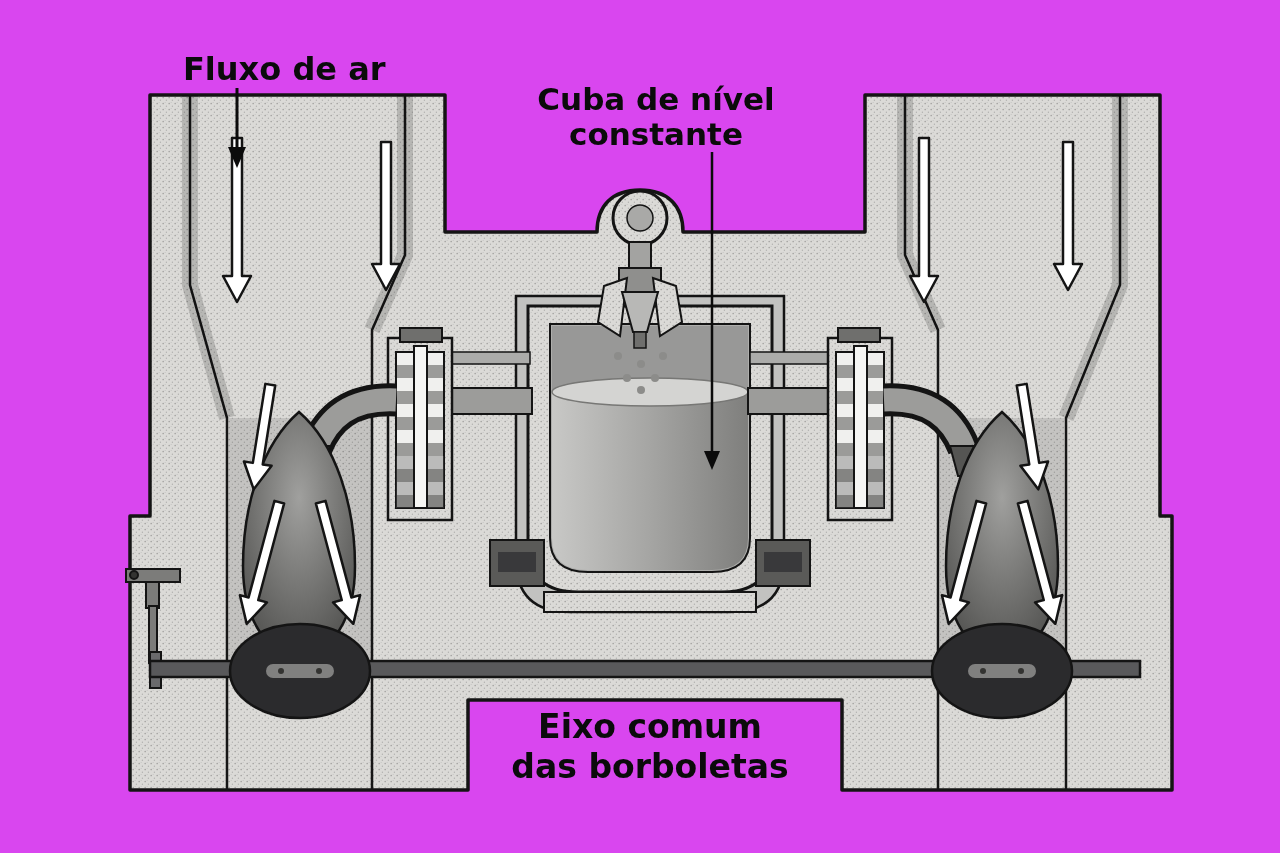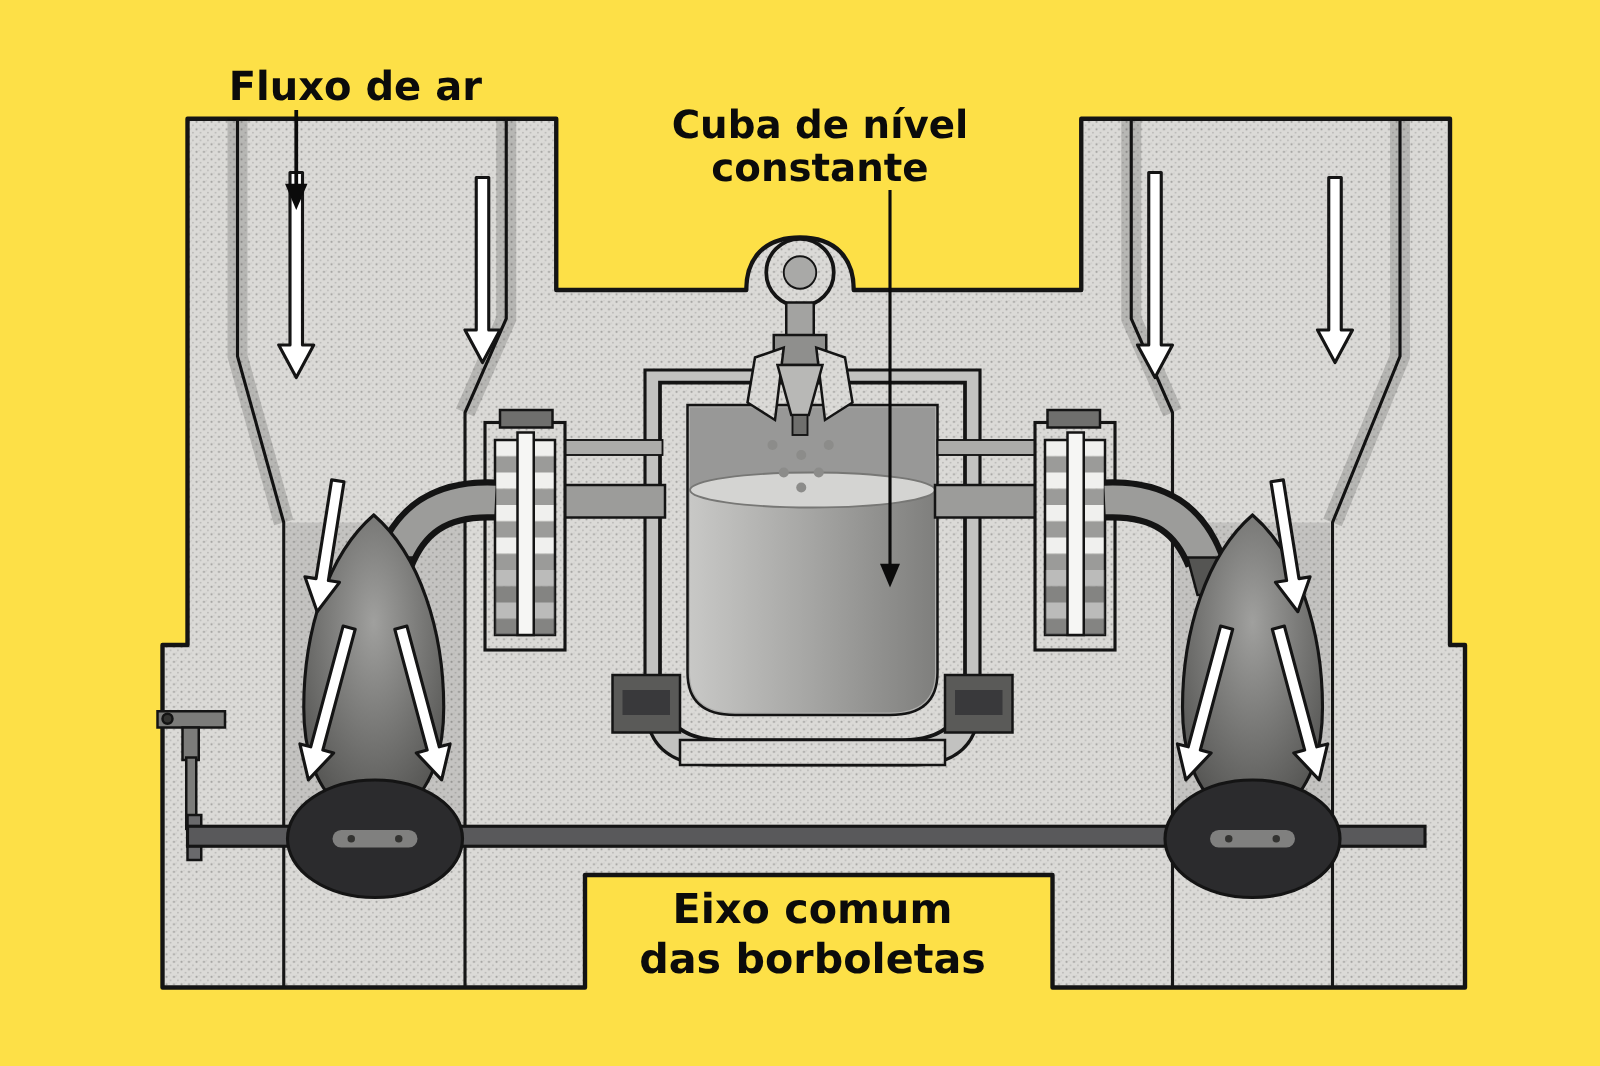--- a/index.html
+++ b/index.html
@@ -5,21 +5,21 @@
   html, body {
     margin: 0;
     padding: 0;
     background: #ffffff;
     font-family: "DejaVu Sans", "Liberation Sans", sans-serif;
   }
   .stage {
     position: relative;
     width: 1280px;
     height: 853px;
-    background: #fde047;
+    background: #d946ef;
     overflow: hidden;
   }
   svg { display: block; }
   .lbl {
     font-family: "DejaVu Sans", "Liberation Sans", sans-serif;
     font-weight: bold;
     fill: #0b0b0b;
   }
 </style>
 </head>

